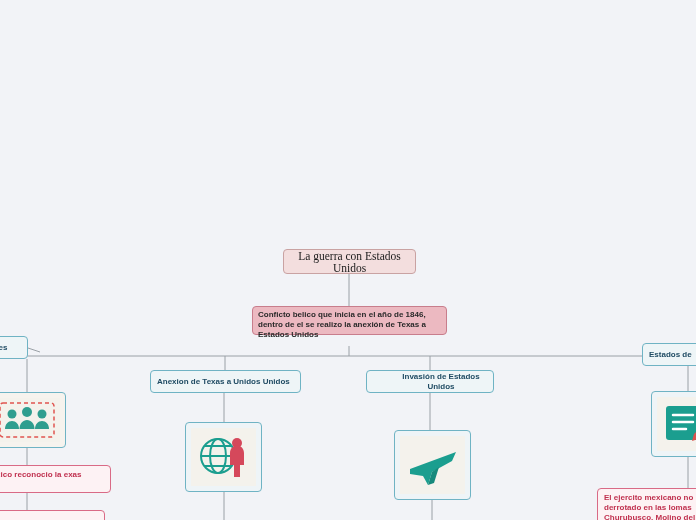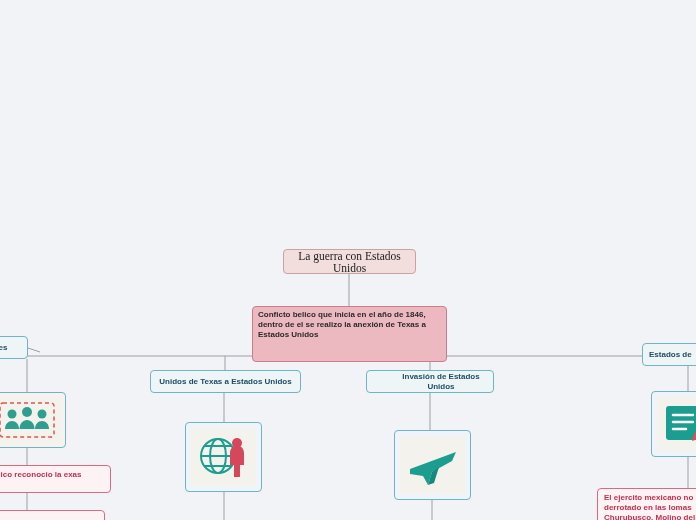--- a/index.html
+++ b/index.html
@@ -27,40 +27,39 @@
     height: 520px;
     pointer-events: none;
   }
   .node {
     position: absolute;
     box-sizing: border-box;
     border-radius: 4px;
     text-align: center;
     display: flex;
     align-items: center;
-    justify-content: center;
   }
   
   .root {
     left: 283px;
     top: 249px;
     width: 133px;
     height: 25px;
     background: #f3dede;
     border: 1px solid #c9a2a2;
     font-family: "Liberation Serif", serif;
     font-size: 11.5px;
     color: #1b1b1b;
   }
   
   .desc {
     left: 252px;
     top: 306px;
     width: 195px;
-    height: 56px;
+    height: 29px;
     background: #ecb9c1;
     border: 1px solid #c87d8c;
     font-size: 8px;
     font-weight: bold;
     color: #2a2a2a;
     line-height: 1.25;
     padding: 3px 5px;
     text-align: left;
     display: block;
   }
@@ -225,21 +224,21 @@
 
   <div class="node desc">
     <span>Conficto belico que inicia en el año de 1846, dentro de el se realizo la anexión de Texas a Estados Unidos</span>
   </div>
 
   <div class="node branch branch-antecedentes">
     <span>Antecedentes</span>
   </div>
 
   <div class="node branch branch-anexion">
-    <span>Unidos de Texas a Estados Unidos</span>
+    <span>Anexion de Texas a Unidos Unidos</span>
   </div>
 
   <div class="node branch branch-invasion">
     <span>Invasión de Estados Unidos</span>
   </div>
 
   <div class="node branch branch-tratado">
     <span>Estados de</span>
   </div>
 

